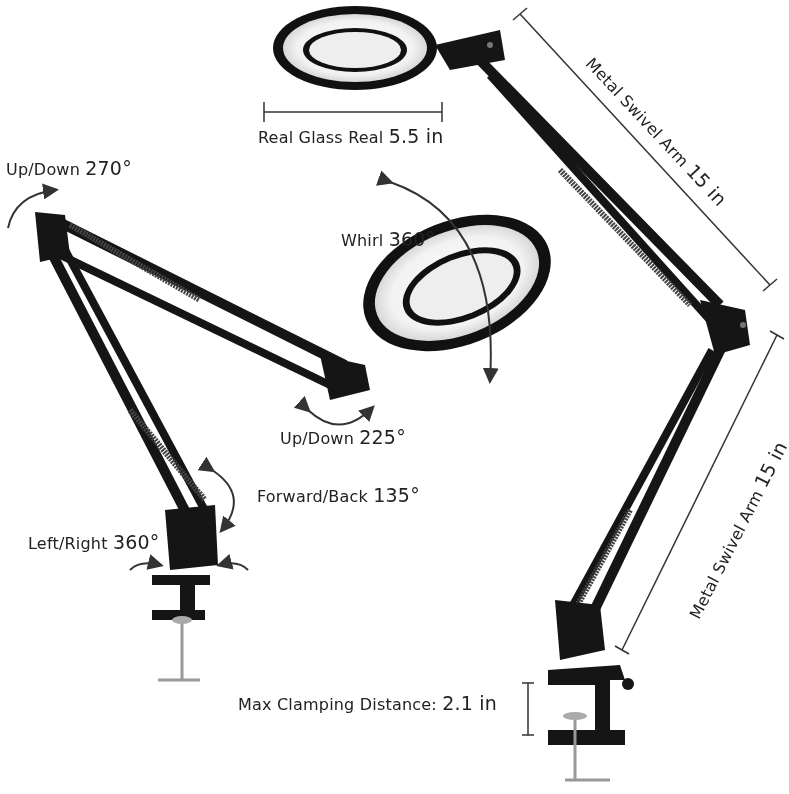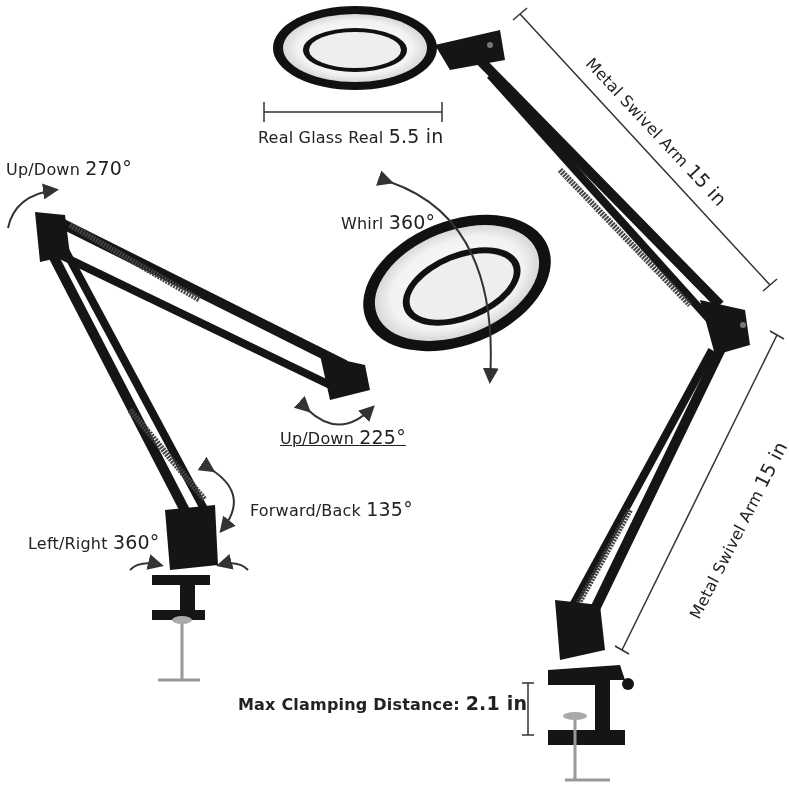--- a/index.html
+++ b/index.html
@@ -118,46 +118,46 @@
 <div class="lbl" style="left:258px;top:125px;">
   <span>Real Glass Real</span>
   <span class="num">5.5 in</span>
 </div>
 
 <div class="lbl" style="left:6px;top:157px;">
   <span>Up/Down</span>
   <span class="num">270°</span>
 </div>
 
-<div class="lbl" style="left:341px;top:211px;">
+<div class="lbl" style="left:341px;top:228px;">
   <span>Whirl</span>
   <span class="num">360°</span>
 </div>
 
-<div class="lbl" style="left:280px;top:426px;text-decoration:underline;">
+<div class="lbl" style="left:280px;top:426px;">
   <span>Up/Down</span>
   <span class="num">225°</span>
 </div>
 
-<div class="lbl" style="left:250px;top:484px;margin-top:14px;">
+<div class="lbl" style="left:257px;top:484px;">
   <span>Forward/Back</span>
   <span class="num">135°</span>
 </div>
 
 <div class="lbl" style="left:28px;top:531px;">
   <span>Left/Right</span>
   <span class="num">360°</span>
 </div>
 
 <div class="lbl rot" style="left:598px;top:52px;transform:rotate(47deg);">
   <span>Metal Swivel Arm</span>
   <span class="num">15 in</span>
 </div>
 
 <div class="lbl rot" style="left:683px;top:612px;transform:rotate(-63deg);">
   <span>Metal Swivel Arm</span>
   <span class="num">15 in</span>
 </div>
 
-<div class="lbl" style="left:238px;top:692px;font-weight:bold;">
+<div class="lbl" style="left:238px;top:692px;">
   <span>Max Clamping Distance:</span>
   <span class="num">2.1 in</span>
 </div>
 
 </body></html>

